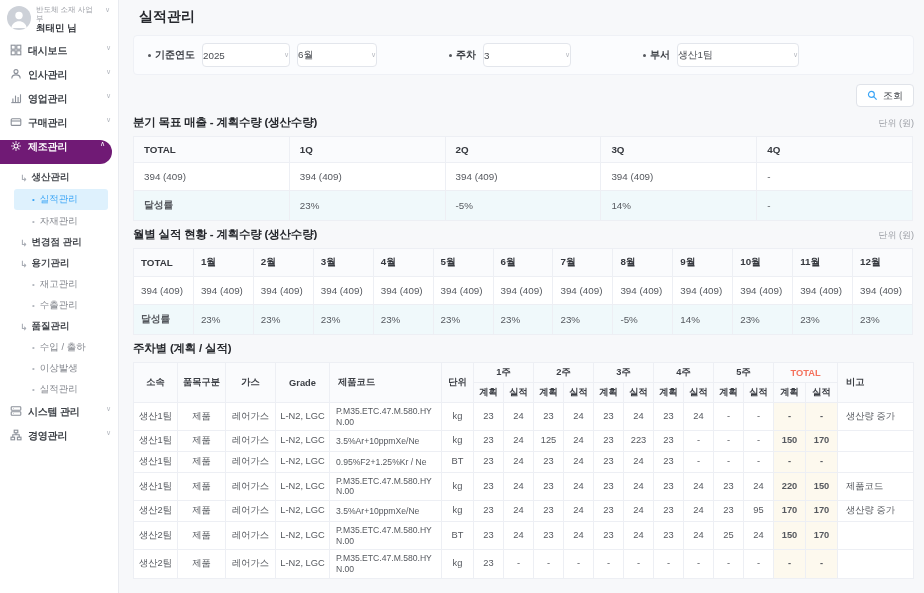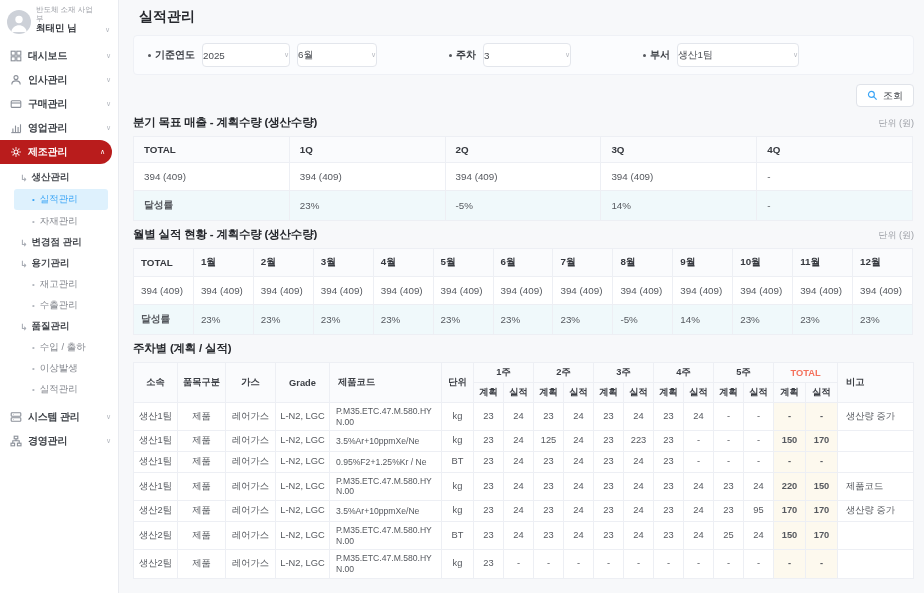--- a/index.html
+++ b/index.html
@@ -4,33 +4,33 @@
 <style>
   html,body{margin:0;padding:0;}
   body{
     width:924px;height:593px;overflow:hidden;
     font-family:"Liberation Sans","DejaVu Sans",sans-serif;
     background:#f7f8fa;display:flex;
     -webkit-font-smoothing:antialiased;
   }
   
   .sidebar{width:118px;min-width:118px;background:#ffffff;border-right:1px solid #e9ebf0;}
-  .user{display:flex;align-items:flex-end;gap:5px;padding:6px 6px 6px 7px;cursor:pointer;}
+  .user{display:flex;align-items:flex-start;gap:5px;padding:6px 6px 6px 7px;cursor:pointer;}
   .avatar svg{display:block;}
   .user-info{flex:1;display:flex;flex-direction:column;line-height:1.15;}
   .division{font-size:7.5px;color:#9a9da4;}
   .uname{font-size:9.5px;font-weight:bold;color:#33363c;margin-top:0;}
   .u-chev{font-size:7px;color:#b4b8bf;padding-right:2px;}
   nav{display:block;padding-top:4px;}
-  .menu-item{display:flex;align-items:center;gap:6px;height:24px;padding:0 7px 0 10px;cursor:pointer;color:#3c4046;}
+  .menu-item{display:flex;align-items:flex-start;gap:6px;height:24px;padding:0 7px 0 10px;cursor:pointer;color:#3c4046;}
   .mi-icon{width:12px;height:12px;color:#8b9099;flex:0 0 12px;}
   .mi-icon svg{width:12px;height:12px;display:block;}
   .mi-label{flex:1;font-size:10px;font-weight:bold;letter-spacing:-0.2px;}
   .mi-chev{font-size:7px;color:#b4b8bf;}
-  .menu-item.active{background:#b91c1c;color:#fff;border-radius:0 14px 14px 0;margin-right:6px;}
+  .menu-item.active{background:#701a75;color:#fff;border-radius:0 14px 14px 0;margin-right:6px;}
   .menu-item.active .mi-icon{color:#fff;}
   .menu-item.active .mi-chev{color:#fff;}
   .submenu{padding:3px 0 5px;}
   .sub-group{display:flex;align-items:center;gap:4px;padding:4px 0 4px 20px;font-size:9.5px;font-weight:bold;color:#44474d;cursor:pointer;}
   .arrow{color:#a9adb5;font-size:9px;}
   .sub-item{display:flex;align-items:center;gap:5px;padding:4px 0 4px 32px;font-size:9.5px;color:#85888f;cursor:pointer;}
   .bullet{font-size:8px;color:#b4b8bf;}
   .sub-item.active{background:#def1fd;color:#3ba5f6;border-radius:3px;margin:1px 10px 1px 14px;padding:4px 0 4px 18px;}
   .sub-item.active .bullet{color:#3ba5f6;}
   
@@ -123,41 +123,41 @@
             </g>
           </svg>
         </span>
         <span class="mi-label">인사관리</span>
         <span class="mi-chev">∨</span>
       </div>
       <div class="menu-item">
         <span class="mi-icon">
           <svg viewBox="0 0 12 12">
             <g fill="none" stroke="currentColor" stroke-width="1.1">
-              <rect x="1.2" y="2.8" width="9.6" height="6.6" rx="1"></rect>
-              <path d="M1.2 5h9.6"></path>
-            </g>
-          </svg>
-        </span>
-        <span class="mi-label">구매관리</span>
-        <span class="mi-chev">∨</span>
-      </div>
-      <div class="menu-item">
-        <span class="mi-icon">
-          <svg viewBox="0 0 12 12">
-            <g fill="none" stroke="currentColor" stroke-width="1.1">
               <path d="M1.3 10.6h9.4"></path>
               <path d="M2.9 10.2V6.6"></path>
               <path d="M5.5 10.2V3.6"></path>
               <path d="M8.1 10.2V5.1"></path>
               <path d="M10.5 10.2V2.3"></path>
             </g>
           </svg>
         </span>
         <span class="mi-label">영업관리</span>
+        <span class="mi-chev">∨</span>
+      </div>
+      <div class="menu-item">
+        <span class="mi-icon">
+          <svg viewBox="0 0 12 12">
+            <g fill="none" stroke="currentColor" stroke-width="1.1">
+              <rect x="1.2" y="2.8" width="9.6" height="6.6" rx="1"></rect>
+              <path d="M1.2 5h9.6"></path>
+            </g>
+          </svg>
+        </span>
+        <span class="mi-label">구매관리</span>
         <span class="mi-chev">∨</span>
       </div>
       <div class="menu-item active">
         <span class="mi-icon">
           <svg viewBox="0 0 12 12">
             <g fill="none" stroke="currentColor" stroke-width="1.1">
               <circle cx="6" cy="6" r="2"></circle>
               <path d="M6 1.2v1.5M6 9.3v1.5M1.2 6h1.5M9.3 6h1.5M2.6 2.6l1.1 1.1M8.3 8.3l1.1 1.1M9.4 2.6L8.3 3.7M3.7 8.3L2.6 9.4"></path>
             </g>
           </svg>

